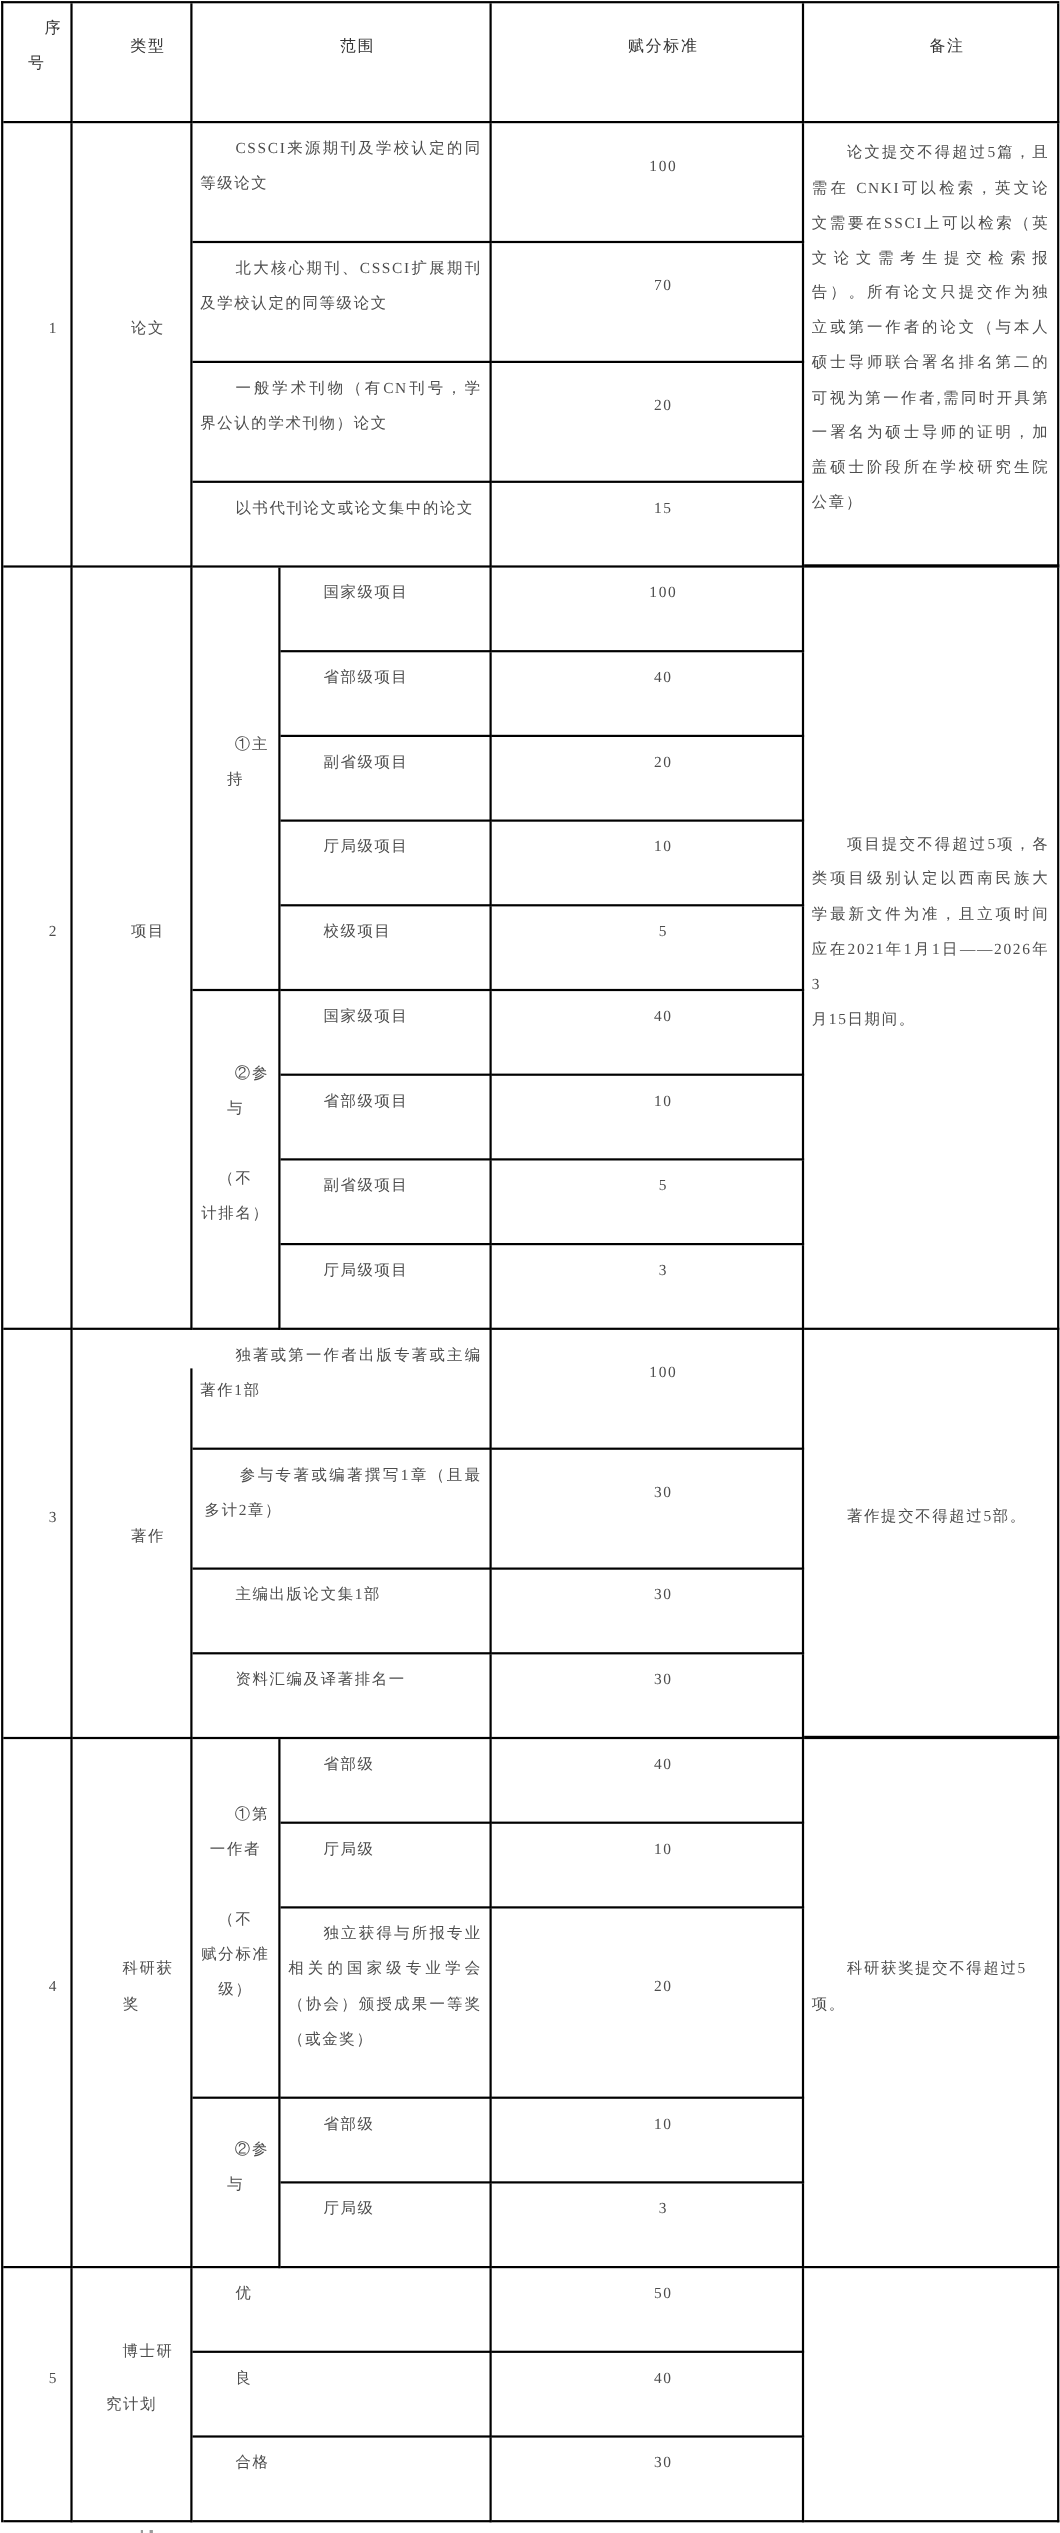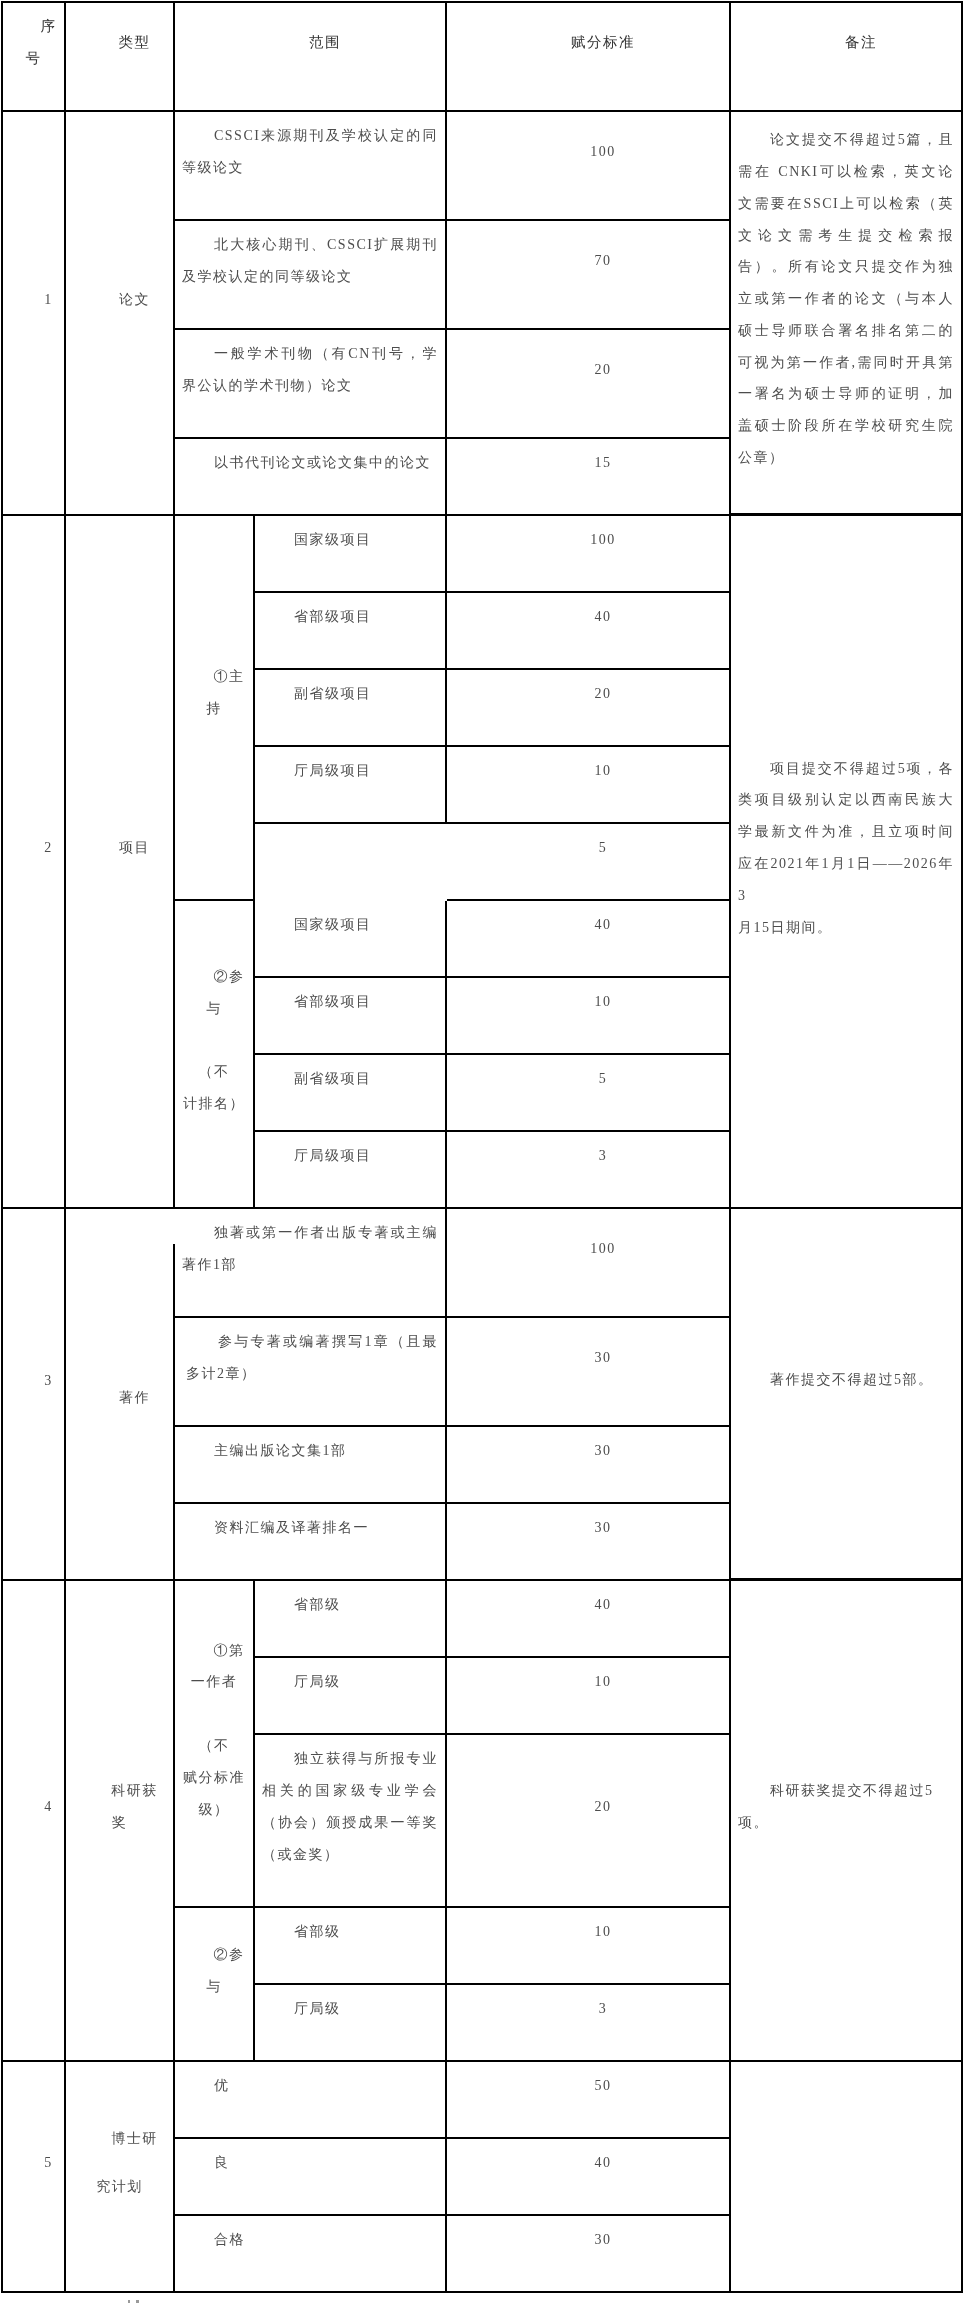--- a/index.html
+++ b/index.html
@@ -112,21 +112,21 @@
       <div class="ln mid">盖硕士阶段所在学校研究生院</div>
       <div class="ln last">公章）</div>
     </div>
 
   <div class="cell al-c" style="grid-column:1;grid-row:6/15;">
       <div class="ln first last">2</div>
     </div>
   <div class="cell al-c" style="grid-column:2;grid-row:6/15;">
       <div class="ln first last">项目</div>
     </div>
-  <div class="cell al-c" style="grid-column:3;grid-row:6/11;font-family:Liberation Mono, monospace;">
+  <div class="cell al-c" style="grid-column:3;grid-row:6/11;">
       <div class="ln first mid">①主</div>
       <div class="ln last">持</div>
     </div>
   <div class="cell al-c" style="grid-column:3;grid-row:11/15;">
       <div class="ln first mid">②参</div>
       <div class="ln mid">与</div>
       <div class="ln mid">&nbsp;</div>
       <div class="ln mid">（不</div>
       <div class="ln last">计排名）</div>
     </div>
@@ -147,20 +147,23 @@
       <div class="ln first last">副省级项目</div>
     </div>
   <div class="cell al-c" style="grid-column:5;grid-row:8;">
       <div class="ln first last">20</div>
     </div>
   <div class="cell al-j" style="grid-column:4;grid-row:9;">
       <div class="ln first last">厅局级项目</div>
     </div>
   <div class="cell al-c" style="grid-column:5;grid-row:9;">
       <div class="ln first last">10</div>
+    </div>
+  <div class="cell al-j" style="grid-column:4;grid-row:10;">
+      <div class="ln first last">校级项目</div>
     </div>
   <div class="cell al-c" style="grid-column:5;grid-row:10;">
       <div class="ln first last">5</div>
     </div>
 
   <div class="cell al-j" style="grid-column:4;grid-row:11;">
       <div class="ln first last">国家级项目</div>
     </div>
   <div class="cell al-c" style="grid-column:5;grid-row:11;">
       <div class="ln first last">40</div>

